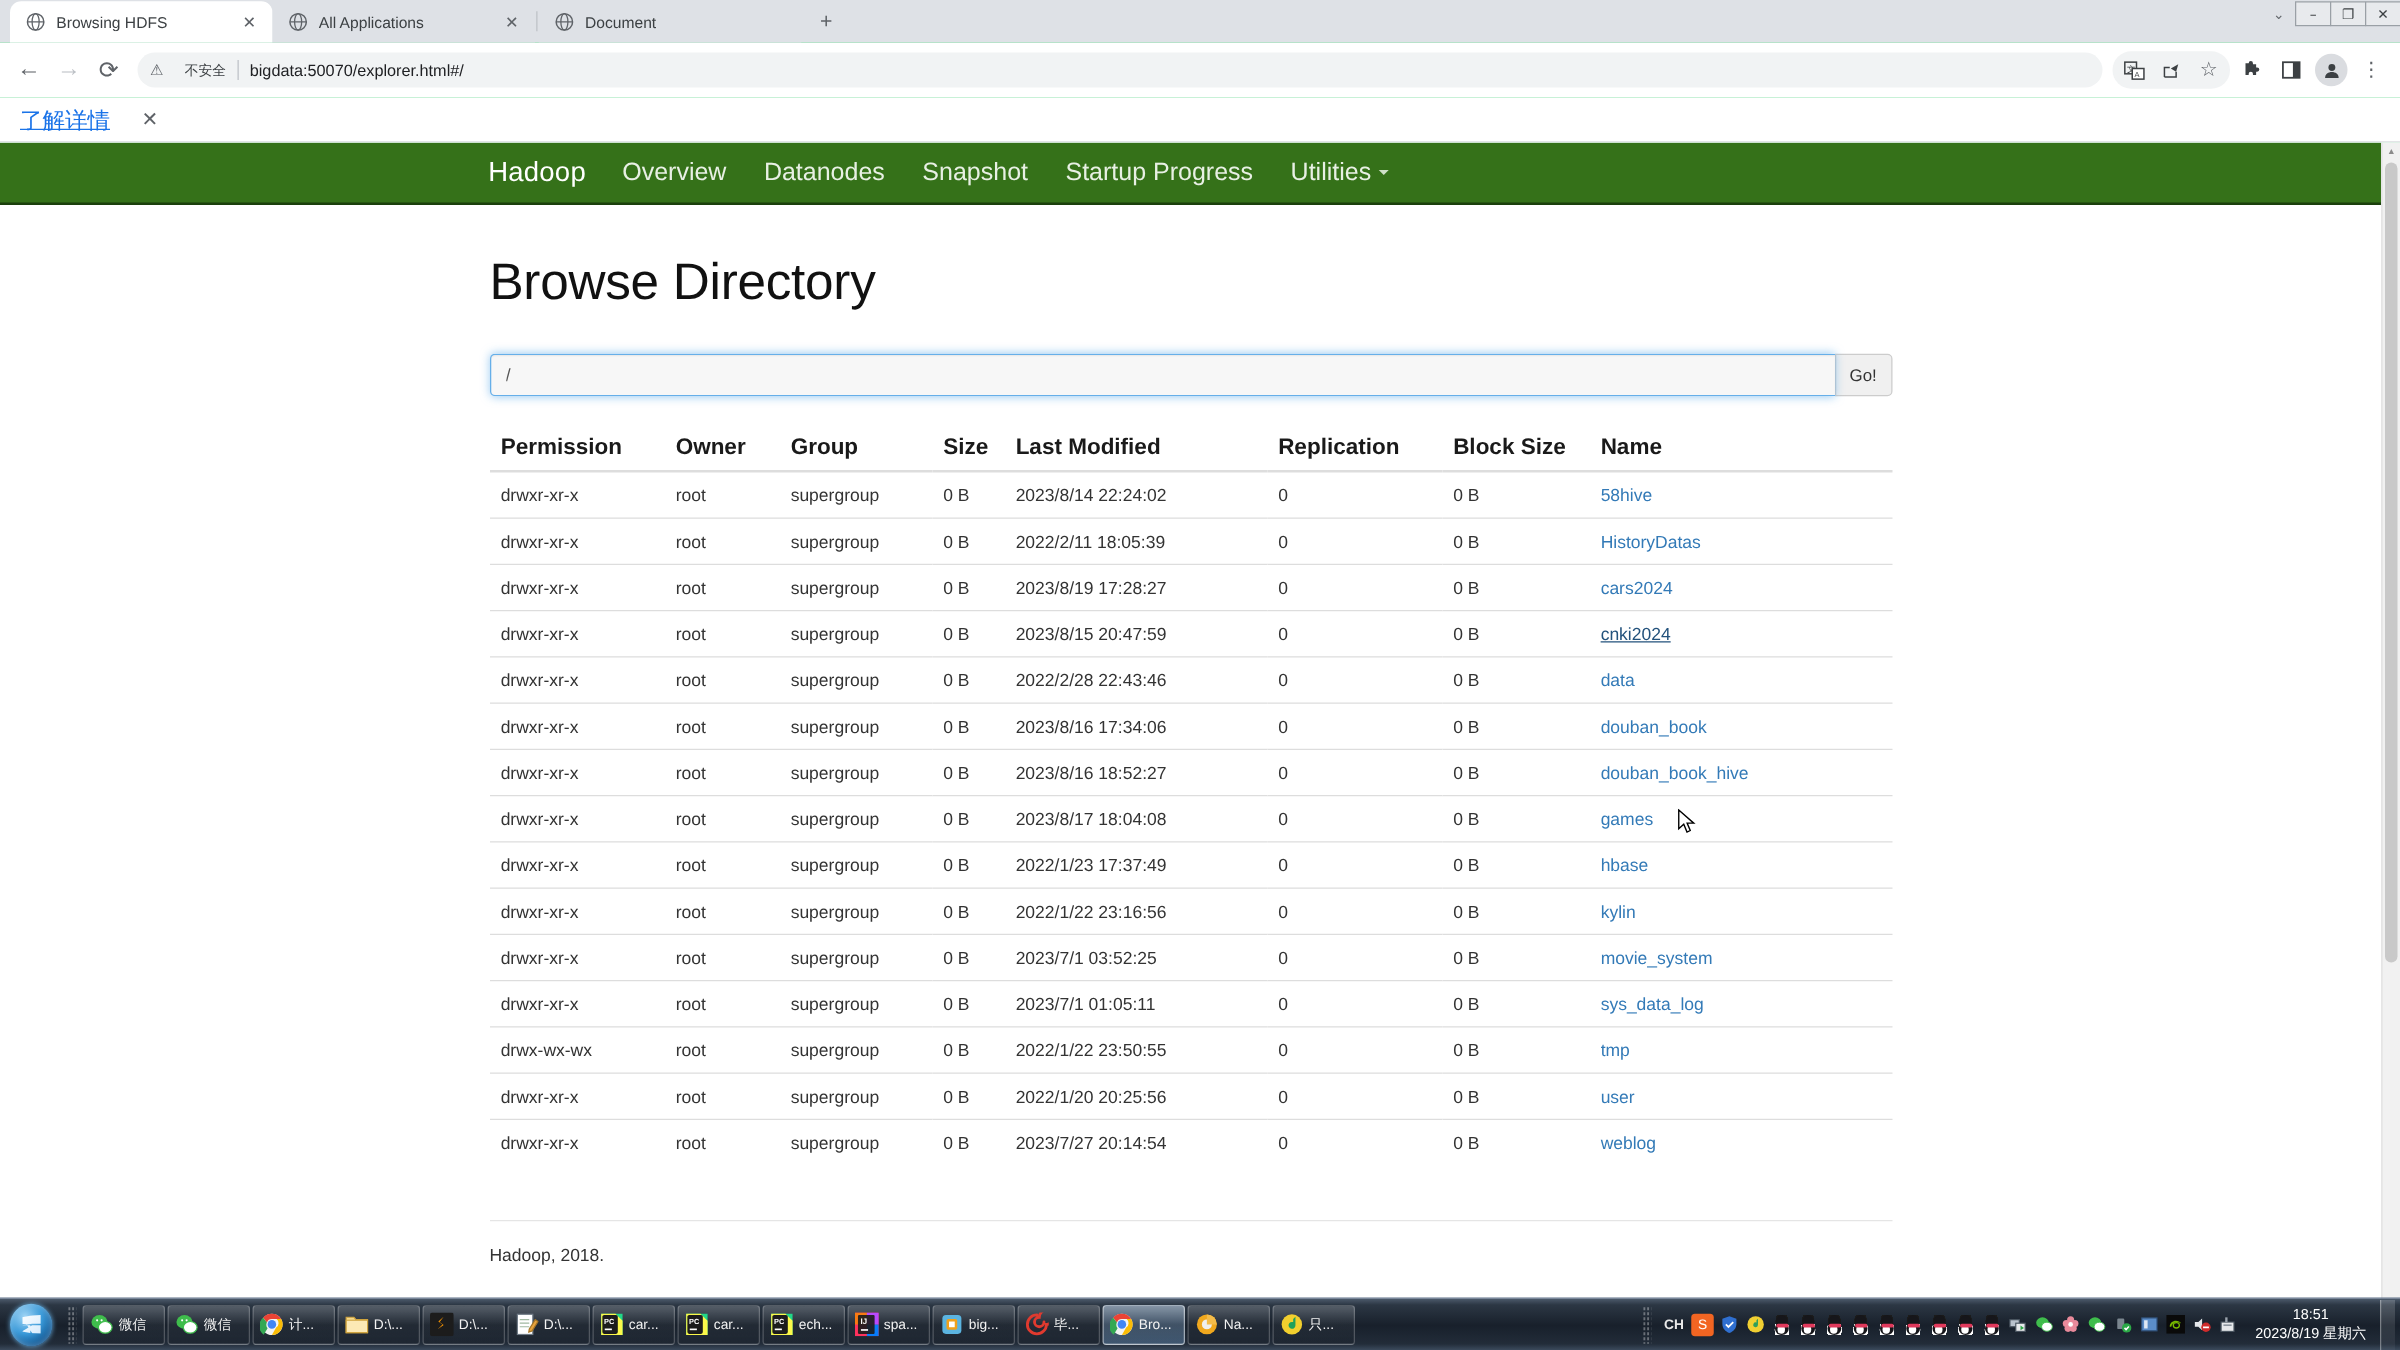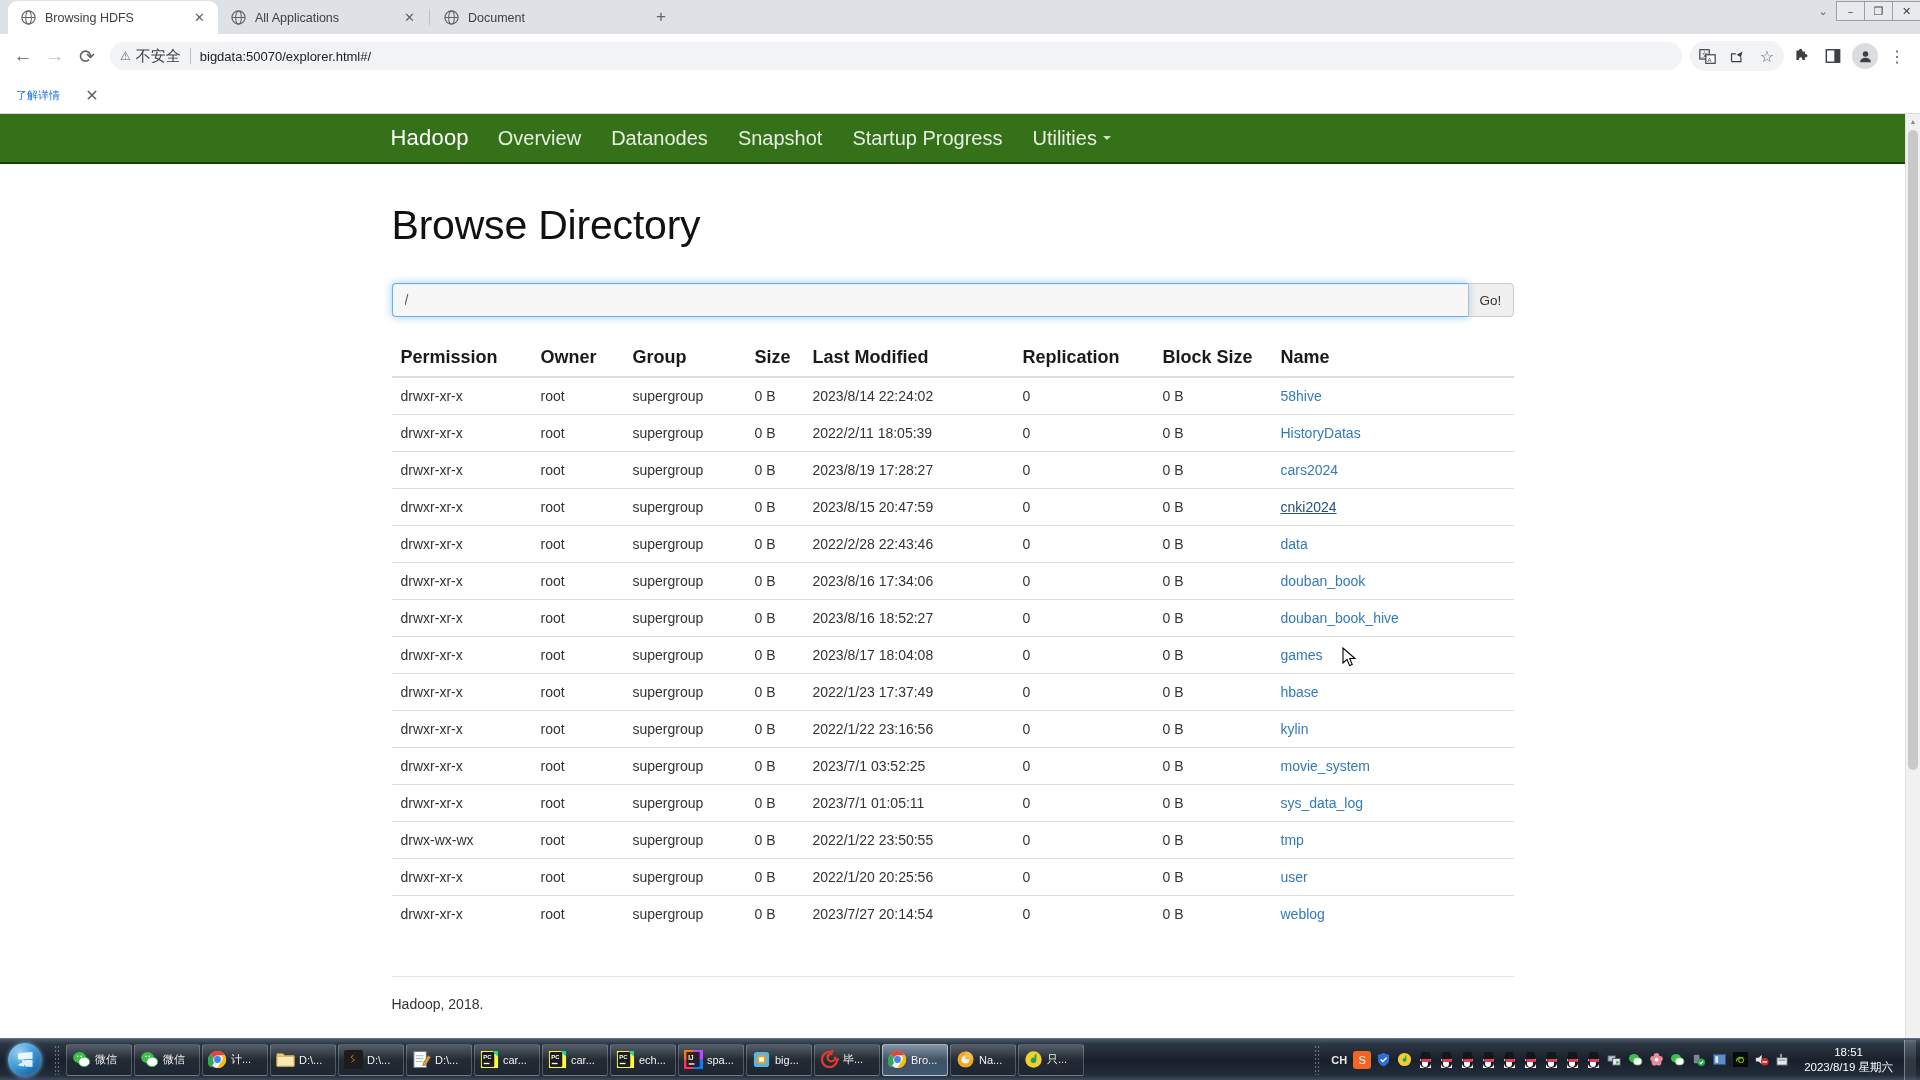--- a/index.html
+++ b/index.html
@@ -110,21 +110,21 @@
     background: #f1f3f4;
     border-radius: 14px;
     display: flex; align-items: center;
     padding: 0 12px 0 10px;
     margin: 0 6px;
     font-size: 13px;
     color: #202124;
     min-width: 0;
   }
   .warn-icon { font-size: 12px; margin-right: 5px; color: #5f6368; }
-  .warn-text { font-size: 15px; color: #3c4043; white-space: nowrap; }
+  .warn-text { font-size: 11px; color: #3c4043; white-space: nowrap; margin-left: 12px; }
   .omni-sep { width: 1px; height: 16px; background: #bdc1c6; margin: 0 9px; }
   .omni-url { font-size: 13px; color: #202124; white-space: nowrap; }
   .tb-right { display: flex; align-items: center; gap: 2px; }
   .tb-pill {
     display: flex; align-items: center;
     background: #f1f3f4; border-radius: 15px;
     height: 30px; padding: 0 2px;
   }
   .avatar-circle {
     width: 26px; height: 26px; border-radius: 50%;
@@ -137,21 +137,21 @@
   .infobar {
     height: 36px;
     background: #ffffff;
     border-bottom: 1px solid #dadce0;
     display: flex; align-items: center;
     padding: 0 14px 0 16px;
     font-size: 13.5px;
     color: #202124;
   }
   .infobar-text { flex: 1 1 auto; }
-  .infobar-link { color: #1a73e8; font-size: 11px; margin-right: 22px; }
+  .infobar-link { color: #1a73e8; text-decoration: underline; font-size: 18px; margin-right: 22px; }
   .infobar-close { color: #5f6368; font-size: 16px; width: 20px; text-align: center; }
 
   
   .viewport {
     flex: 1 1 auto;
     background: #ffffff;
     position: relative;
     overflow: hidden;
   }
   .page {

